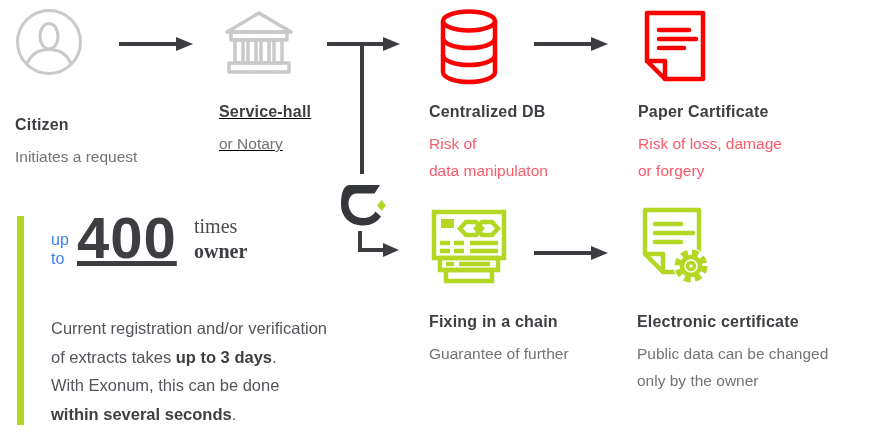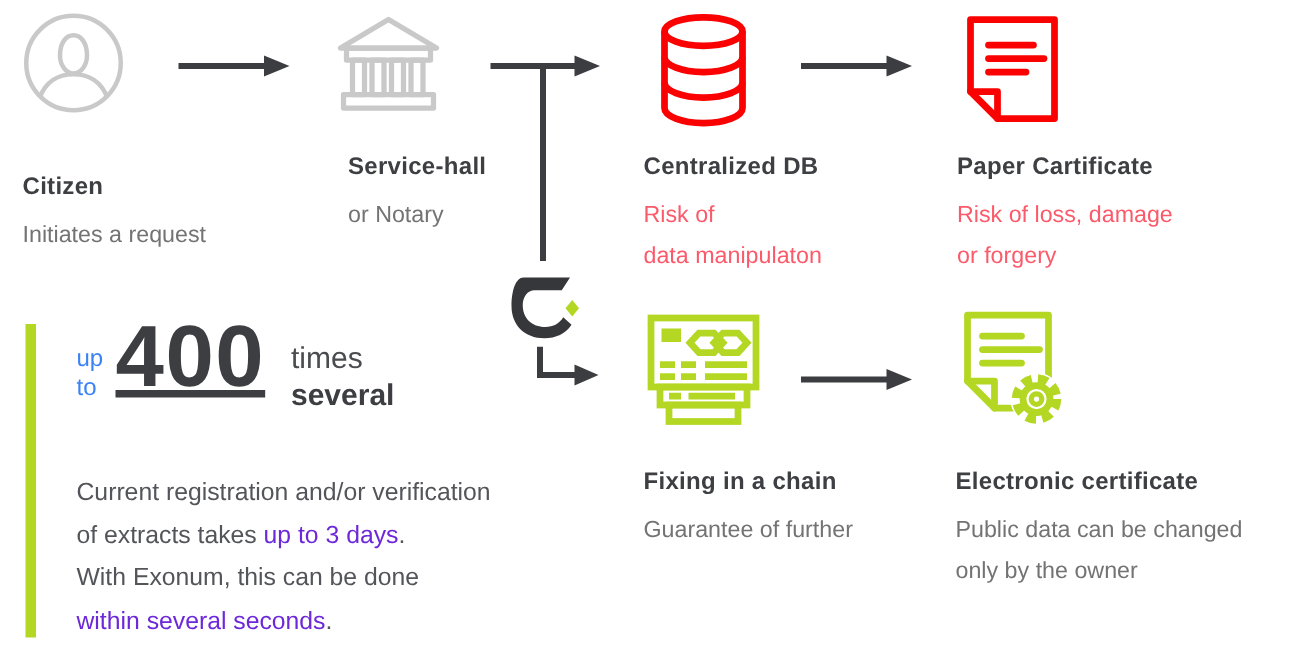--- a/index.html
+++ b/index.html
@@ -9,21 +9,21 @@
   }
   .abs{position:absolute;}
   .node-title{font-size:16px;font-weight:700;color:#3e3f43;line-height:20px;letter-spacing:.2px;margin:0 0 8px 0;}
   .node-sub{font-size:15.5px;color:#737373;line-height:27px;}
   .risk{color:#fb5a6b;}
   .stat-up{font-size:16px;line-height:19px;color:#3b82f6;}
   .stat-value{font-size:58px;font-weight:800;color:#3d3e42;line-height:62px;letter-spacing:1px;}
   .stat-suffix{font-size:20px;line-height:25px;color:#4b4c50;}
   .stat-suffix .bold{font-weight:700;color:#3d3e42;}
   .stat-desc{font-size:16.5px;line-height:28.5px;color:#54555a;}
-  .stat-desc b{color:#6d28d9;font-weight:400;}
+  .stat-desc b{color:#404040;font-weight:700;}
   .green-bar{background:#b3d723;}
   svg{display:block;}
 </style>
 </head>
 <body>
 
 <div class="stage">
 
   <div class="abs" style="left:15px;top:8px;">
     <svg width="68" height="68" viewBox="0 0 68 68" fill="none" stroke="#c9c9c9" stroke-width="3">
@@ -141,21 +141,21 @@
       <circle cx="54" cy="60" r="9" fill="#ffffff" stroke-width="4.5"></circle>
       <circle cx="54" cy="60" r="3.5" stroke-width="3.5"></circle>
     </svg>
   </div>
 
   <div class="abs" style="left:15px;top:115px;">
     <div class="node-title">Citizen</div>
     <div class="node-sub">Initiates a request</div>
   </div>
 
-  <div class="abs" style="left:232px;top:102px;">
+  <div class="abs" style="left:219px;top:102px;text-decoration:underline;">
     <div class="node-title">Service-hall</div>
     <div class="node-sub">or Notary</div>
   </div>
 
   <div class="abs" style="left:429px;top:102px;">
     <div class="node-title">Centralized DB</div>
     <div class="node-sub risk">Risk of</div>
     <div class="node-sub risk">data manipulaton</div>
   </div>
 
@@ -178,23 +178,23 @@
 
   <div class="abs green-bar" style="left:17px;top:216px;width:7px;height:209px;"></div>
 
   <div class="abs stat-up" style="left:51px;top:230px;">
     <div>up</div>
     <div>to</div>
   </div>
 
   <div class="abs stat-value" style="left:77px;top:207px;text-decoration:underline;">400</div>
 
-  <div class="abs stat-suffix" style="left:194px;top:227px;">
+  <div class="abs stat-suffix" style="left:194px;top:214px;font-family:Liberation Serif, serif;">
     <div>times</div>
-    <div class="bold">several</div>
+    <div class="bold">owner</div>
   </div>
 
   <div class="abs stat-desc" style="left:51px;top:314px;">
       <div><span>Current registration and/or verification</span></div>
       <div><span>of extracts takes </span><b>up to 3 days</b><span>.</span></div>
       <div><span>With Exonum, this can be done</span></div>
       <div><b>within several seconds</b><span>.</span></div>
     </div>
 
 </div>

